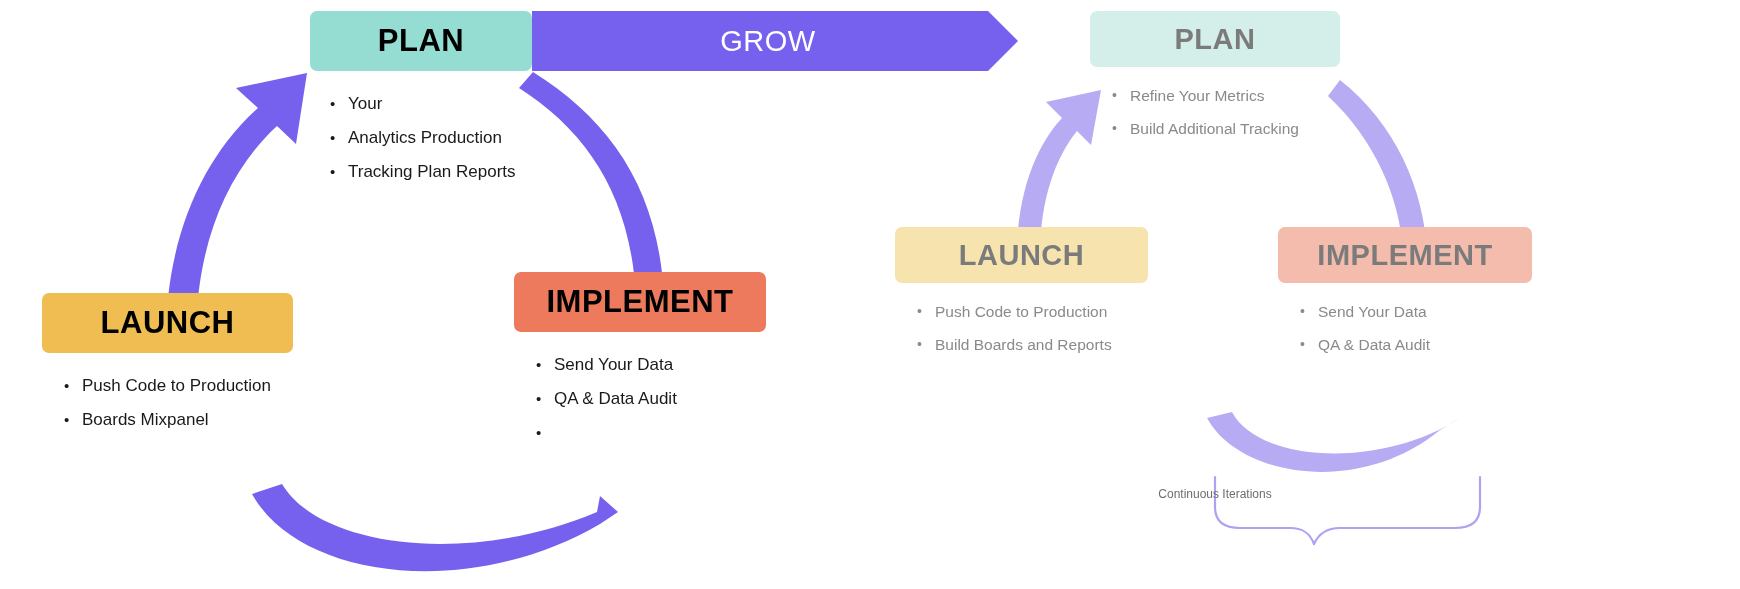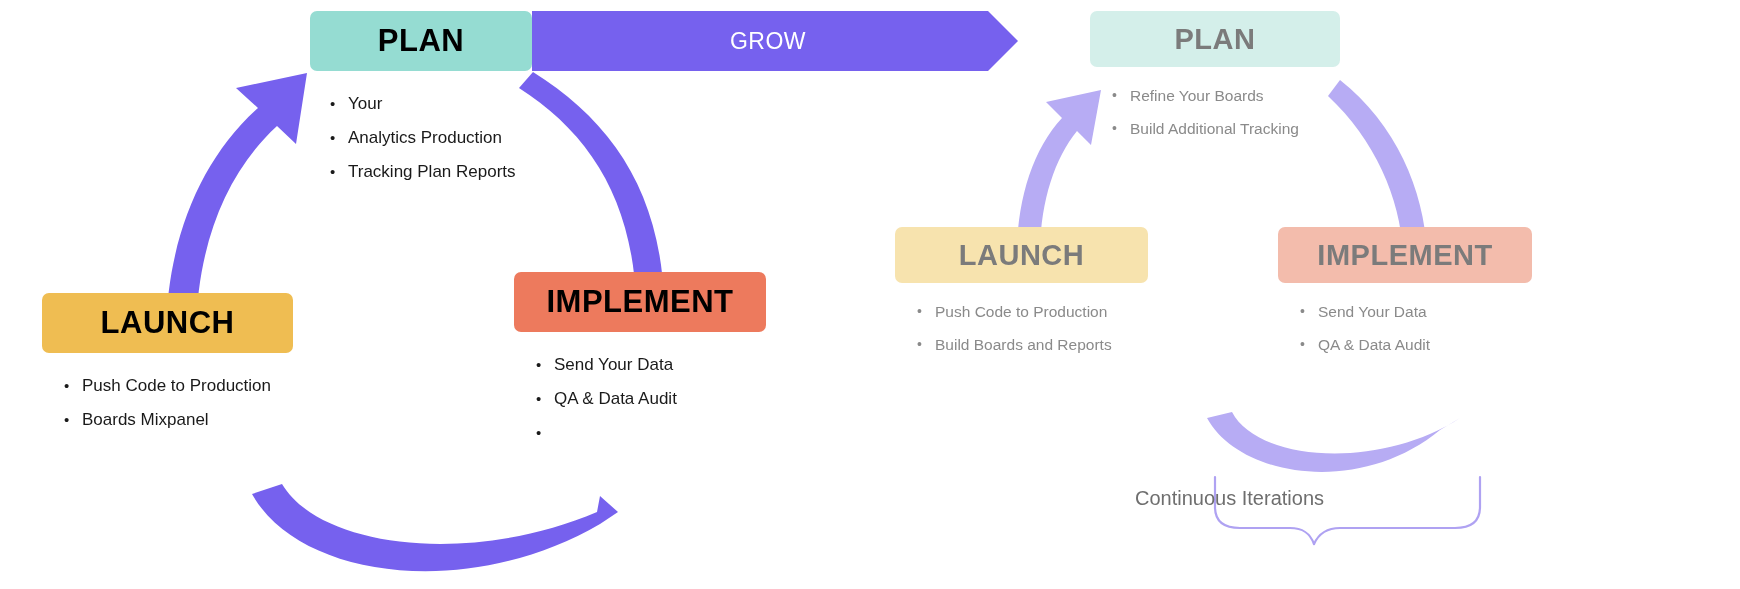--- a/index.html
+++ b/index.html
@@ -114,32 +114,32 @@
   #grow-label {
     position: absolute;
     left: 532px;
     top: 11px;
     width: 472px;
     height: 60px;
     display: flex;
     align-items: center;
     justify-content: center;
     color: #ffffff;
-    font-size: 23px;
+    font-size: 29px;
     letter-spacing: 0.5px;
   }
 
   
   #continuous-iterations-label {
     position: absolute;
     left: 1135px;
     top: 487px;
     width: 160px;
     text-align: center;
-    font-size: 20px;
+    font-size: 12px;
     color: #6e6e6e;
     white-space: nowrap;
   }
 </style>
 </head>
 <body>
 
 <div id="canvas">
 
   <svg id="arrow-layer" viewBox="0 0 1740 589" xmlns="http://www.w3.org/2000/svg">
@@ -250,21 +250,21 @@
         <span class="bullet">•</span>
       </li>
     </ul>
   </div>
 
   <div class="stage right" id="stage-plan-right">
     <div class="stage-header" style="background:#D4EFEA;">PLAN</div>
     <ul class="stage-list">
       <li>
         <span class="bullet">•</span>
-        <span>Refine Your Boards</span>
+        <span>Refine Your Metrics</span>
       </li>
       <li>
         <span class="bullet">•</span>
         <span>Build Additional Tracking</span>
       </li>
     </ul>
   </div>
 
   <div class="stage right" id="stage-launch-right">
     <div class="stage-header" style="background:#F7E3AE;">LAUNCH</div>

